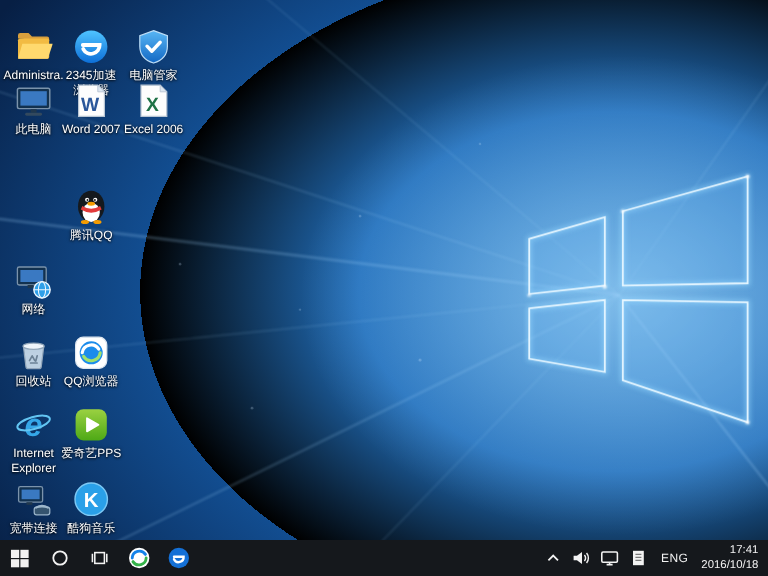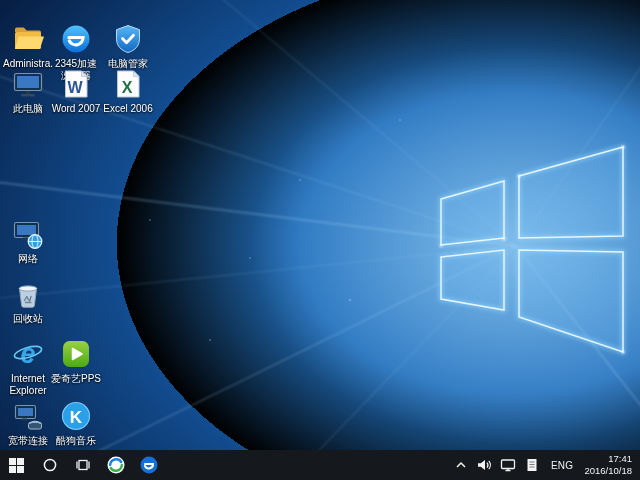--- a/index.html
+++ b/index.html
@@ -186,22 +186,46 @@
 
     <div class="cell c1 r1">
       <svg class="ic" viewBox="0 0 32 32">
         <path d="M5.5 3 h16 l5.5 5.5 V29 H5.5 z" fill="#fdfdfd" stroke="#b9c6d4" stroke-width="1"></path>
         <path d="M21.5 3 l5.5 5.5 h-5.5 z" fill="#dce6f0" stroke="#b9c6d4" stroke-width="0.8"></path>
         <text x="15" y="24.5" font-size="16" font-weight="bold" fill="#2b579a" font-family="Liberation Sans, sans-serif" text-anchor="middle">W</text>
       </svg>
       <div class="lbl">Word 2007</div>
     </div>
 
-
-
+    <div class="cell c1 r2">
+      <svg class="ic" viewBox="0 0 32 32">
+        <ellipse cx="16" cy="16" rx="11" ry="13" fill="#15191d"></ellipse>
+        <ellipse cx="16" cy="21" rx="7.2" ry="8" fill="#fff"></ellipse>
+        <circle cx="12.6" cy="10.4" r="1.7" fill="#fff"></circle>
+          <circle cx="19.4" cy="10.4" r="1.7" fill="#fff"></circle>
+        <circle cx="12.9" cy="10.6" r="0.8" fill="#111"></circle>
+          <circle cx="19.1" cy="10.6" r="0.8" fill="#111"></circle>
+        <ellipse cx="16" cy="13.8" rx="3.2" ry="1.6" fill="#f59c00"></ellipse>
+        <path d="M8.6 15.6 q7.4 4.6 14.8 0 l1.3 3 q-8.7 5.2 -17.4 0 z" fill="#e23b3b"></path>
+        <ellipse cx="10.8" cy="29" rx="3.4" ry="1.7" fill="#f59c00"></ellipse>
+        <ellipse cx="21.2" cy="29" rx="3.4" ry="1.7" fill="#f59c00"></ellipse>
+      </svg>
+      <div class="lbl">腾讯QQ</div>
+    </div>
+
+
+    <div class="cell c1 r4">
+      <svg class="ic" viewBox="0 0 32 32">
+        <rect x="3" y="3" width="26" height="26" rx="6.5" fill="#fff" stroke="#dde6ef" stroke-width="1"></rect>
+        <circle cx="16" cy="16" r="9.6" fill="#1b8ceb"></circle>
+        <path d="M8.5 16 a7.5 7.5 0 0 1 13.8 -3" fill="none" stroke="#fff" stroke-width="2.6" stroke-linecap="round"></path>
+        <path d="M23.5 16 a7.5 7.5 0 0 1 -13.8 3" fill="none" stroke="#9fe06c" stroke-width="2.6" stroke-linecap="round"></path>
+      </svg>
+      <div class="lbl">QQ浏览器</div>
+    </div>
 
     <div class="cell c1 r5">
       <svg class="ic" viewBox="0 0 32 32">
         <defs>
             <linearGradient id="gpps" x1="0" y1="0" x2="0" y2="1">
           <stop offset="0" stop-color="#9ad141"></stop>
               <stop offset="1" stop-color="#4ea916"></stop>
             </linearGradient>
           </defs>
         <rect x="3" y="3" width="26" height="26" rx="6.5" fill="url(#gpps)"></rect>

